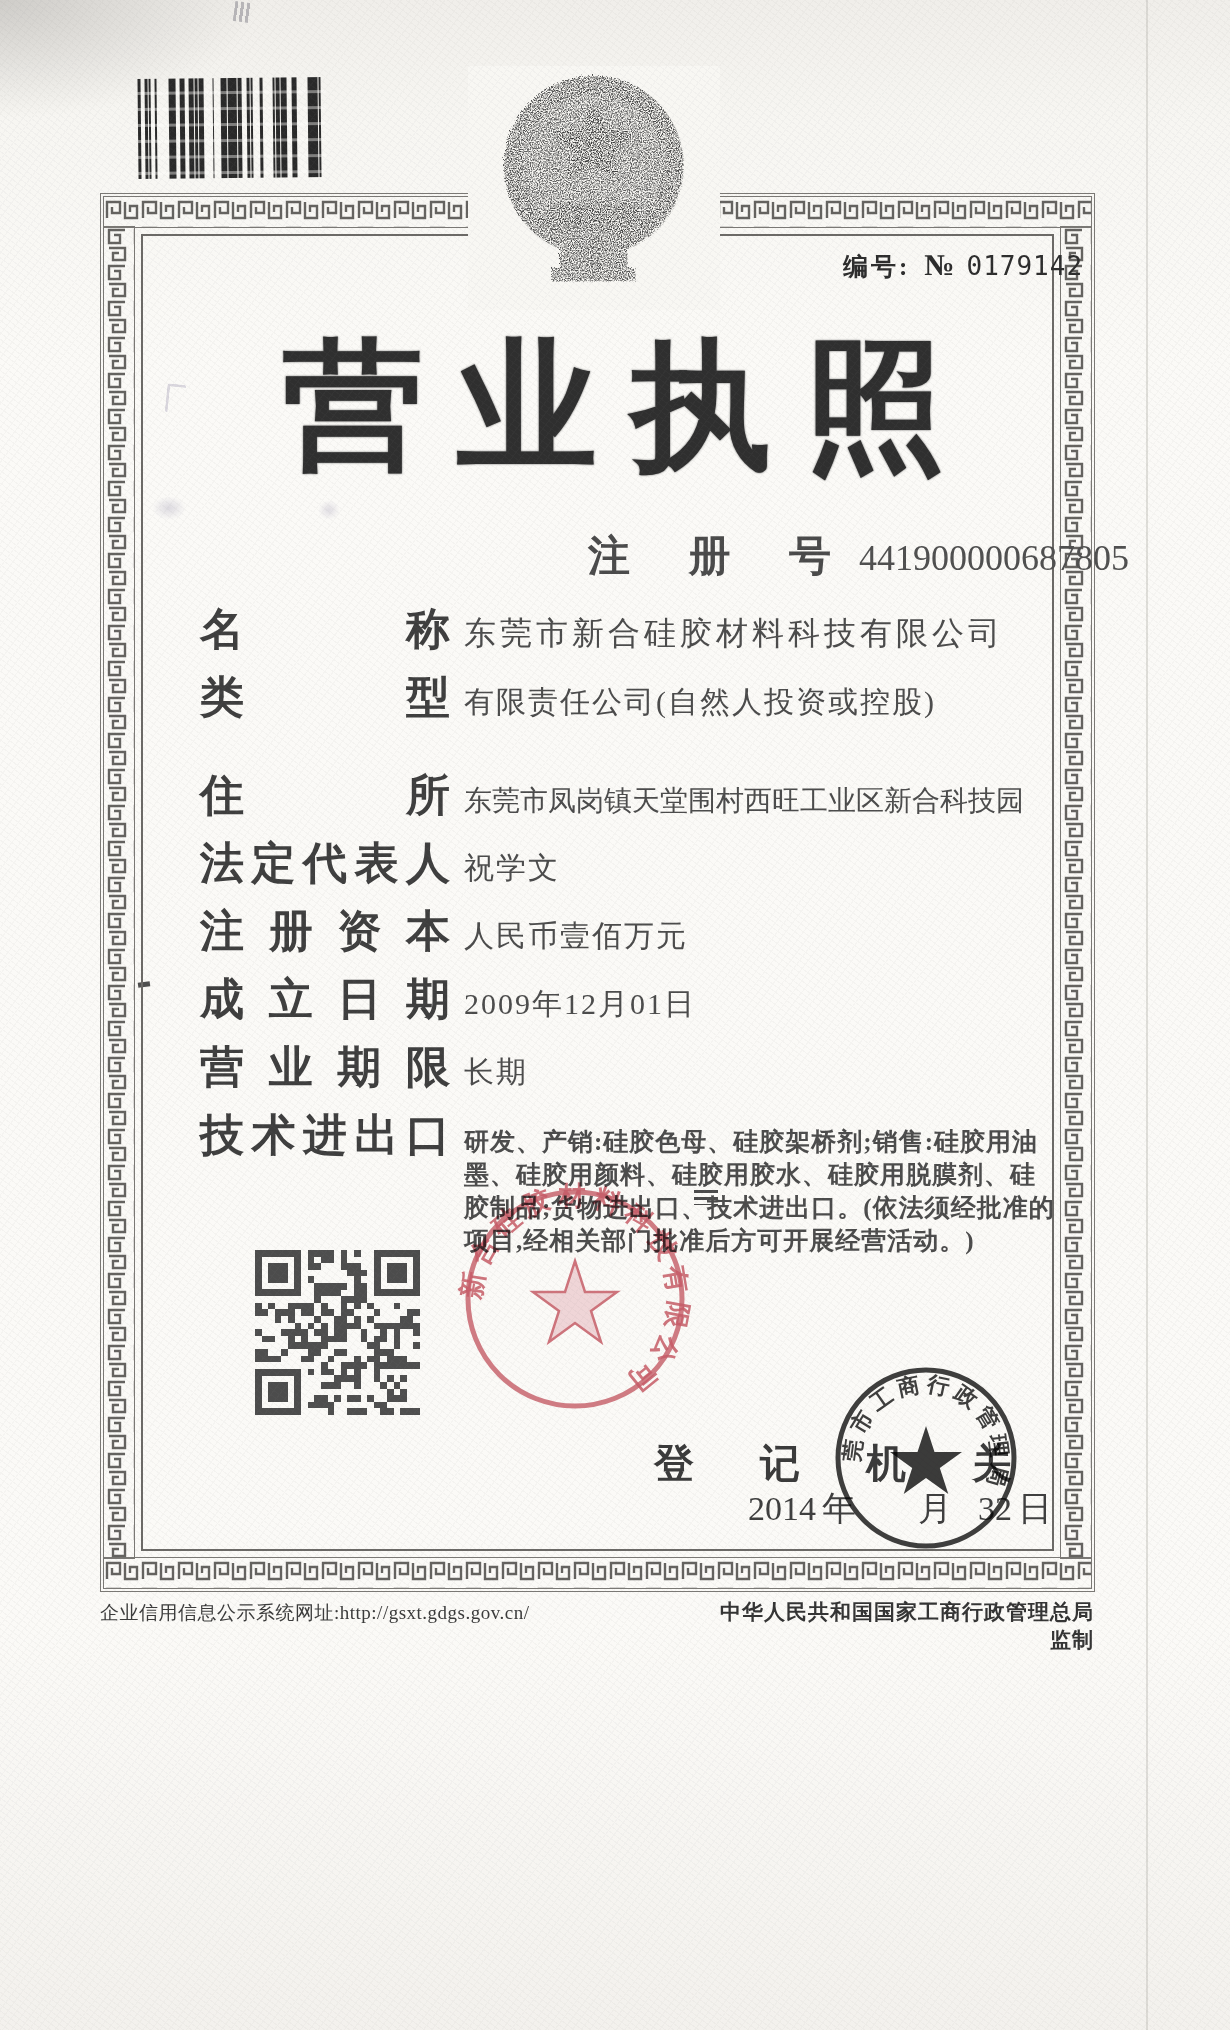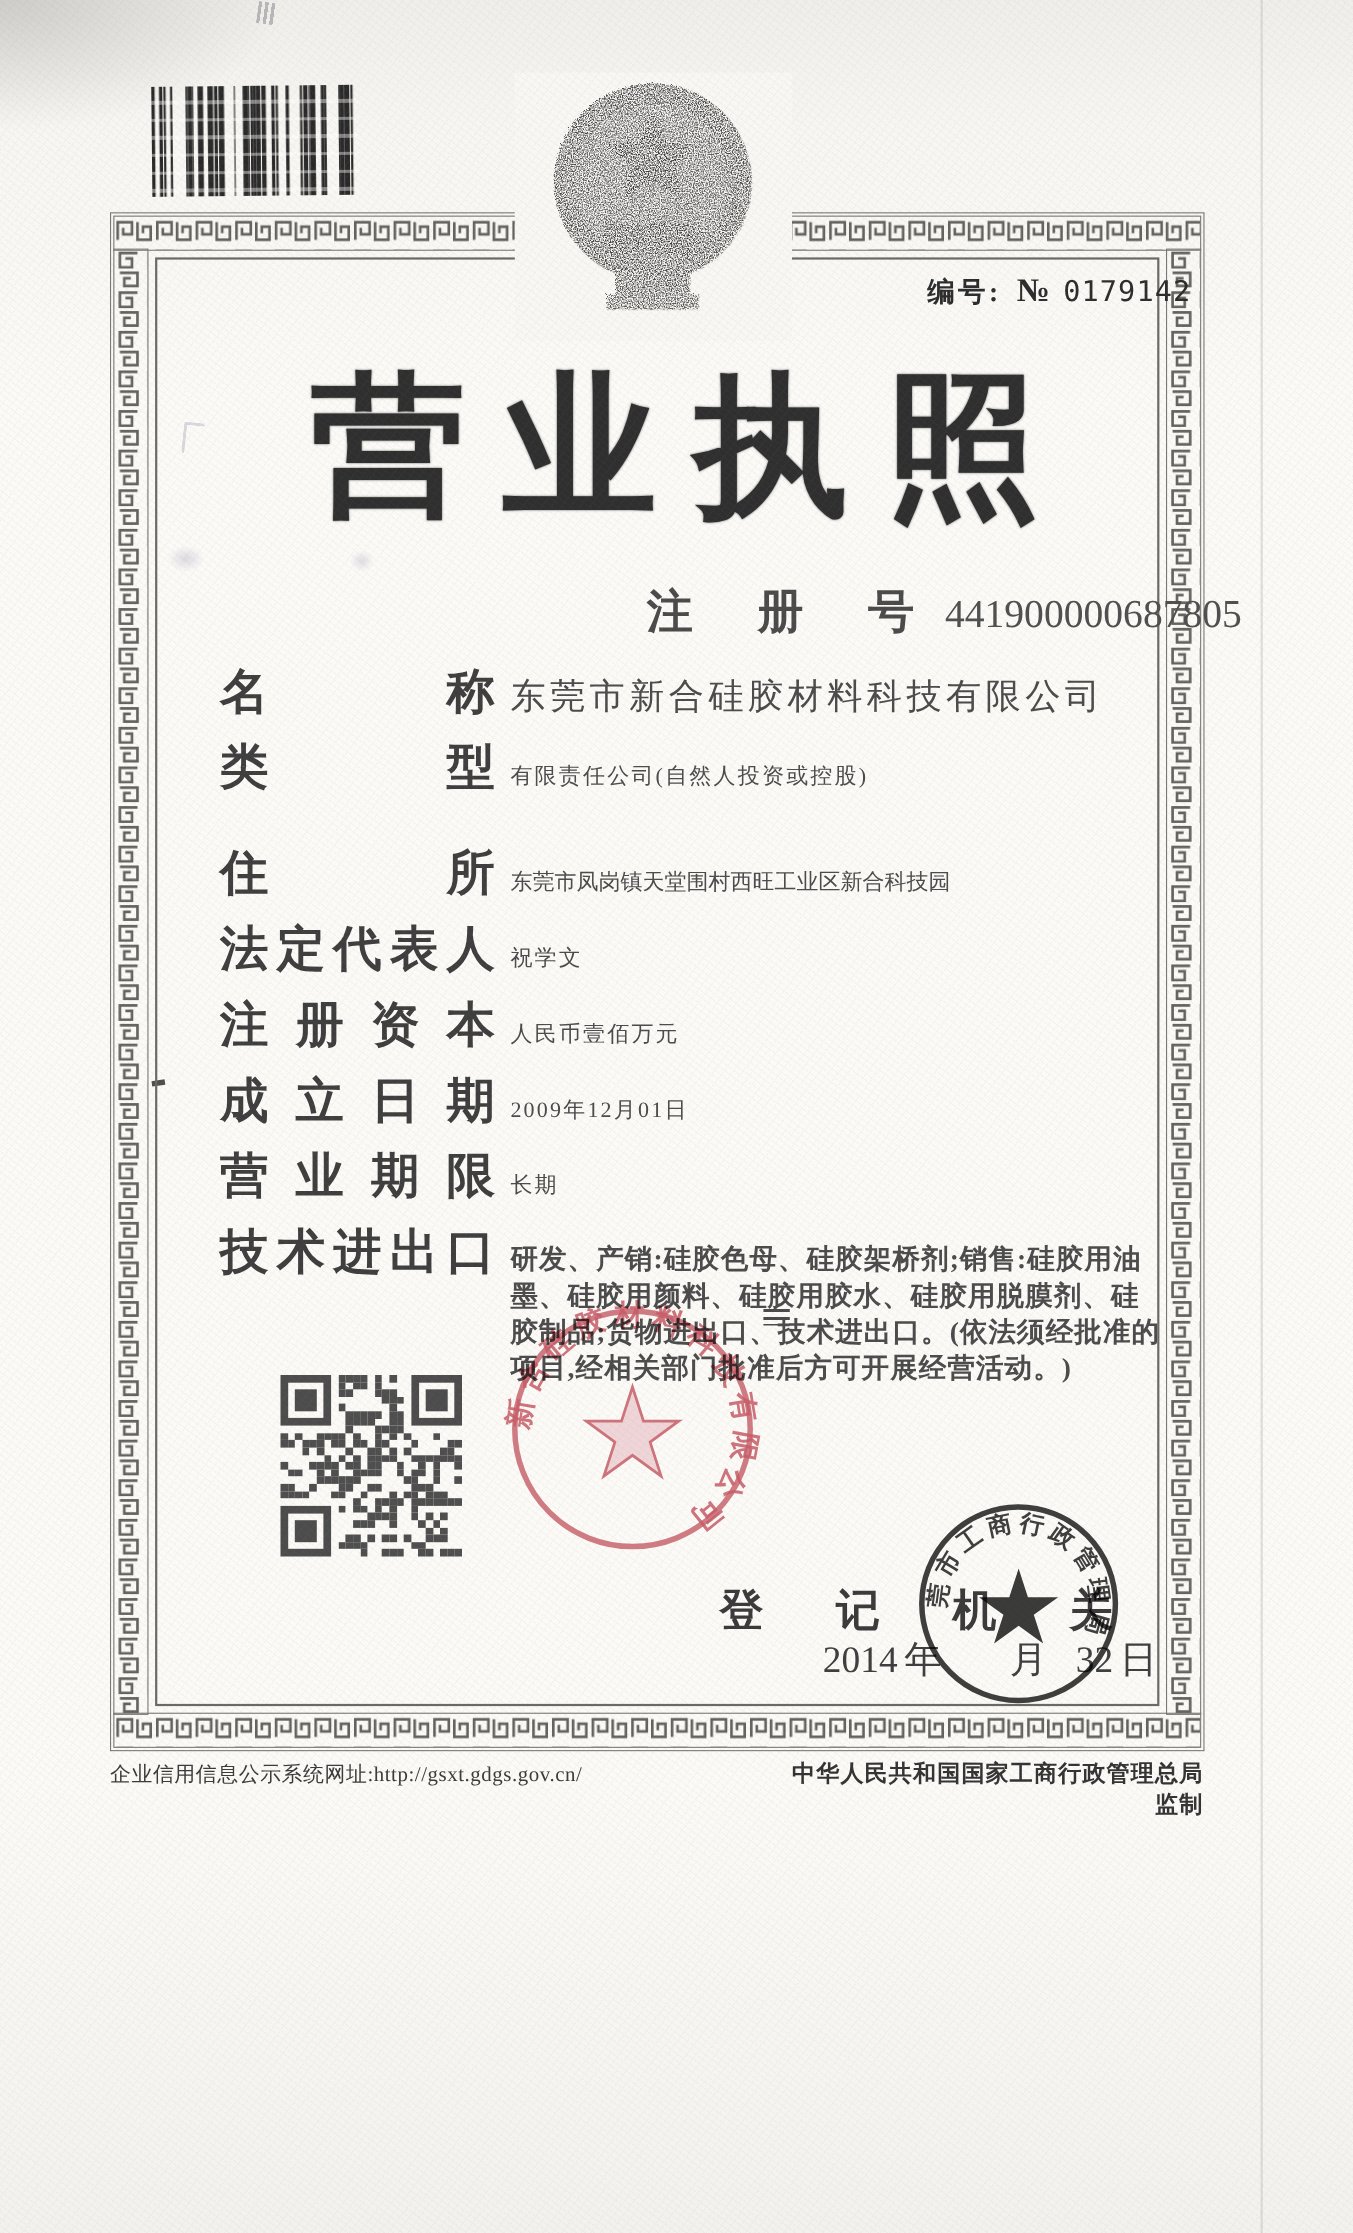--- a/index.html
+++ b/index.html
@@ -43,23 +43,23 @@
     font-size:140px;line-height:1;letter-spacing:34px;white-space:nowrap;color:#2f2f2f;
     text-shadow:0 0 2px rgba(45,45,45,.85);}
   .regno{left:588px;top:528px;white-space:nowrap;}
   .regno .lab{font-size:42px;letter-spacing:24px;color:#4a4a4a;font-weight:600;}
   .regno .num{font-size:36px;color:#4f4f4f;letter-spacing:0px;font-family:"Liberation Serif",serif;}
   
   .fields{left:200px;top:604px;width:856px;}
   .row{display:flex;align-items:baseline;margin-bottom:16px;}
   .flabel{flex:0 0 250px;font-size:44px;line-height:52px;font-weight:700;color:#3e3e3e;
     text-align:justify;text-align-last:justify;}
-  .fvalue{padding-left:14px;font-size:20px;line-height:38px;color:#4b4b4b;letter-spacing:2px;}
+  .fvalue{padding-left:14px;font-size:30px;line-height:38px;color:#4b4b4b;letter-spacing:2px;}
   .v-name{font-size:32px;letter-spacing:4px;}
-  .v-addr{font-size:20px;letter-spacing:0px;margin-top:42px;}
+  .v-addr{font-size:28px;letter-spacing:0px;margin-top:42px;}
   .scope .fvalue{font-size:25px;line-height:33px;letter-spacing:1px;max-width:598px;font-weight:bold;}
   
   .qr{left:255px;top:1250px;width:165px;height:165px;filter:blur(.3px);}
   .qr i{position:absolute;background:#4e4e4e;}
   .finder{position:absolute;width:46px;height:46px;border:7px solid #4c4c4c;box-sizing:border-box;background:#fbfaf7;}
   .finder i{position:absolute;inset:6px;background:#4c4c4c;}
   .f-tl{left:0;top:0}.f-tr{right:0;top:0}.f-bl{left:0;bottom:0}
   .seal-red{left:424px;top:1148px;mix-blend-mode:multiply;opacity:.9;}
   .seal-black{left:824px;top:1356px;mix-blend-mode:multiply;opacity:.92;z-index:3;}
   .registry{left:654px;top:1436px;font-size:40px;font-weight:700;letter-spacing:28px;color:#3b3b3b;white-space:nowrap;z-index:1;}

